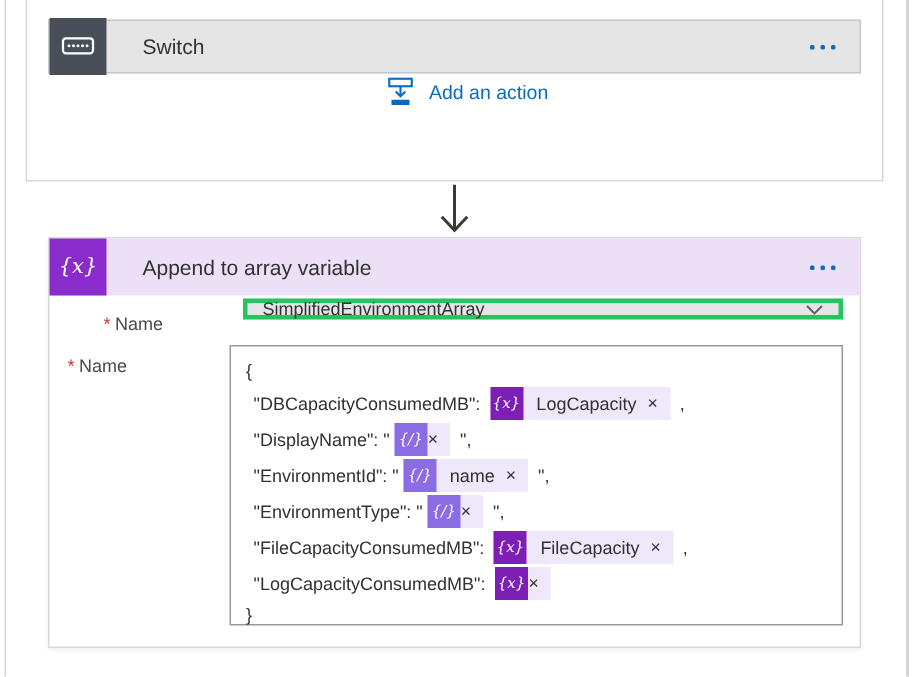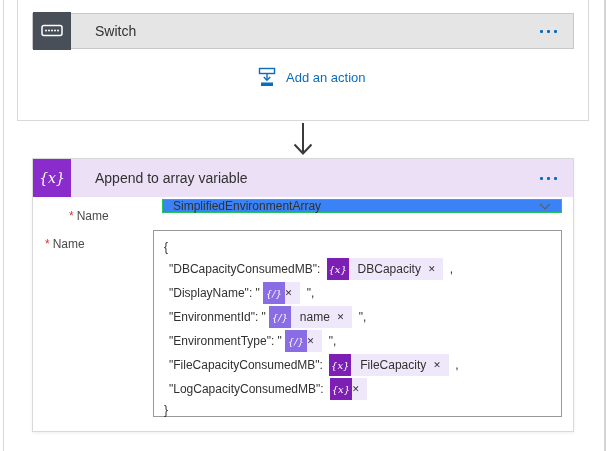--- a/index.html
+++ b/index.html
@@ -32,40 +32,40 @@
   .switch-icon { background:var(--switch-icon-bg,#484f58); }
   .append-icon {
     background:var(--variable-purple,#8a2bcb); color:#fff; font-size:14px;
     font-style:italic; font-family:"DejaVu Serif",serif;
   }
   .card-title { margin-left:24px; font-size:14px; color:#323130; flex:1; }
   .menu { display:flex; gap:4px; margin-right:14px; padding:5px 2px; cursor:pointer; }
   .menu i { width:3px; height:3px; border-radius:1px; background:var(--accent-blue,#0078d4); }
 
   .add-action {
-    position:absolute; left:239px; top:75px; display:flex; align-items:center; gap:9px;
+    position:absolute; left:239px; top:59px; display:flex; align-items:center; gap:9px;
     color:var(--accent-blue,#0078d4); font-size:13px; cursor:pointer;
   }
 
   .append-card {
     position:absolute; left:32px; top:158px; width:542px; height:274px;
     border:1px solid #d9d9d9; background:#fff; box-shadow:0 1px 3px rgba(0,0,0,.07);
   }
   .append-header {
     height:38px; background:var(--append-header-bg,#ece0f7);
     display:flex; align-items:center; cursor:pointer;
   }
   .append-body { position:relative; height:234px; }
   .field-label { position:absolute; left:12px; font-size:12px; color:#4a4a4a; }
   .req { color:var(--required-red,#d13438); margin-right:3px; }
   .name-label { top:12px;margin-left:24px; }
   .value-label { top:40px; }
   .name-input {
     position:absolute; left:129px; top:2px; width:400px; height:14px;
-    border:1px solid #22c55e; background:#3b82f6; display:flex; align-items:center;
+    border:3px solid #22c55e; background:#e5e5e5; display:flex; align-items:center;
     padding:0 10px; cursor:pointer;
   }
   .name-value { flex:1; font-size:12px; color:#323130; }
   .value-editor {
     position:absolute; left:120px; top:33px; width:409px; height:187px;
     border:1px solid #9b9997; background:#fff; padding:7px 8px 0 10px;
     font-size:12px; cursor:text;
   }
   .code-line { line-height:19px; white-space:pre; }
   .token-row { display:flex; align-items:center; height:24px; padding-left:5px; white-space:pre; }
@@ -152,21 +152,21 @@
           <path d="M1 1 L6 6 L11 1" stroke="#605e5c" stroke-width="1.2"></path>
         </svg>
       </div>
 
       <div class="field-label value-label">
         <span class="req">*</span><span>Name</span>
       </div>
       <div class="value-editor">
         <div class="code-line">{</div>
         <div>
-            <div class="token-row"><span class="code-text">"DBCapacityConsumedMB": </span><span class="token variable"><span class="token-icon">{x}</span><span class="token-label">DBCapacity</span><span class="token-remove">✕</span></span><span class="code-text"> ,</span></div>
+            <div class="token-row"><span class="code-text">"DBCapacityConsumedMB": </span><span class="token variable"><span class="token-icon">{x}</span><span class="token-label">LogCapacity</span><span class="token-remove">✕</span></span><span class="code-text"> ,</span></div>
             <div class="token-row"><span class="code-text">"DisplayName": "</span><span class="token dynamic"><span class="token-icon">{/}</span><span class="token-remove">✕</span></span><span class="code-text"> ",</span></div>
             <div class="token-row"><span class="code-text">"EnvironmentId": "</span><span class="token dynamic"><span class="token-icon">{/}</span><span class="token-label">name</span><span class="token-remove">✕</span></span><span class="code-text"> ",</span></div>
             <div class="token-row"><span class="code-text">"EnvironmentType": "</span><span class="token dynamic"><span class="token-icon">{/}</span><span class="token-remove">✕</span></span><span class="code-text"> ",</span></div>
             <div class="token-row"><span class="code-text">"FileCapacityConsumedMB": </span><span class="token variable"><span class="token-icon">{x}</span><span class="token-label">FileCapacity</span><span class="token-remove">✕</span></span><span class="code-text"> ,</span></div>
             <div class="token-row"><span class="code-text">"LogCapacityConsumedMB": </span><span class="token variable"><span class="token-icon">{x}</span><span class="token-remove">✕</span></span><span class="code-text"></span></div>
           </div>
         <div class="code-line">}</div>
       </div>
     </div>
   </div>

